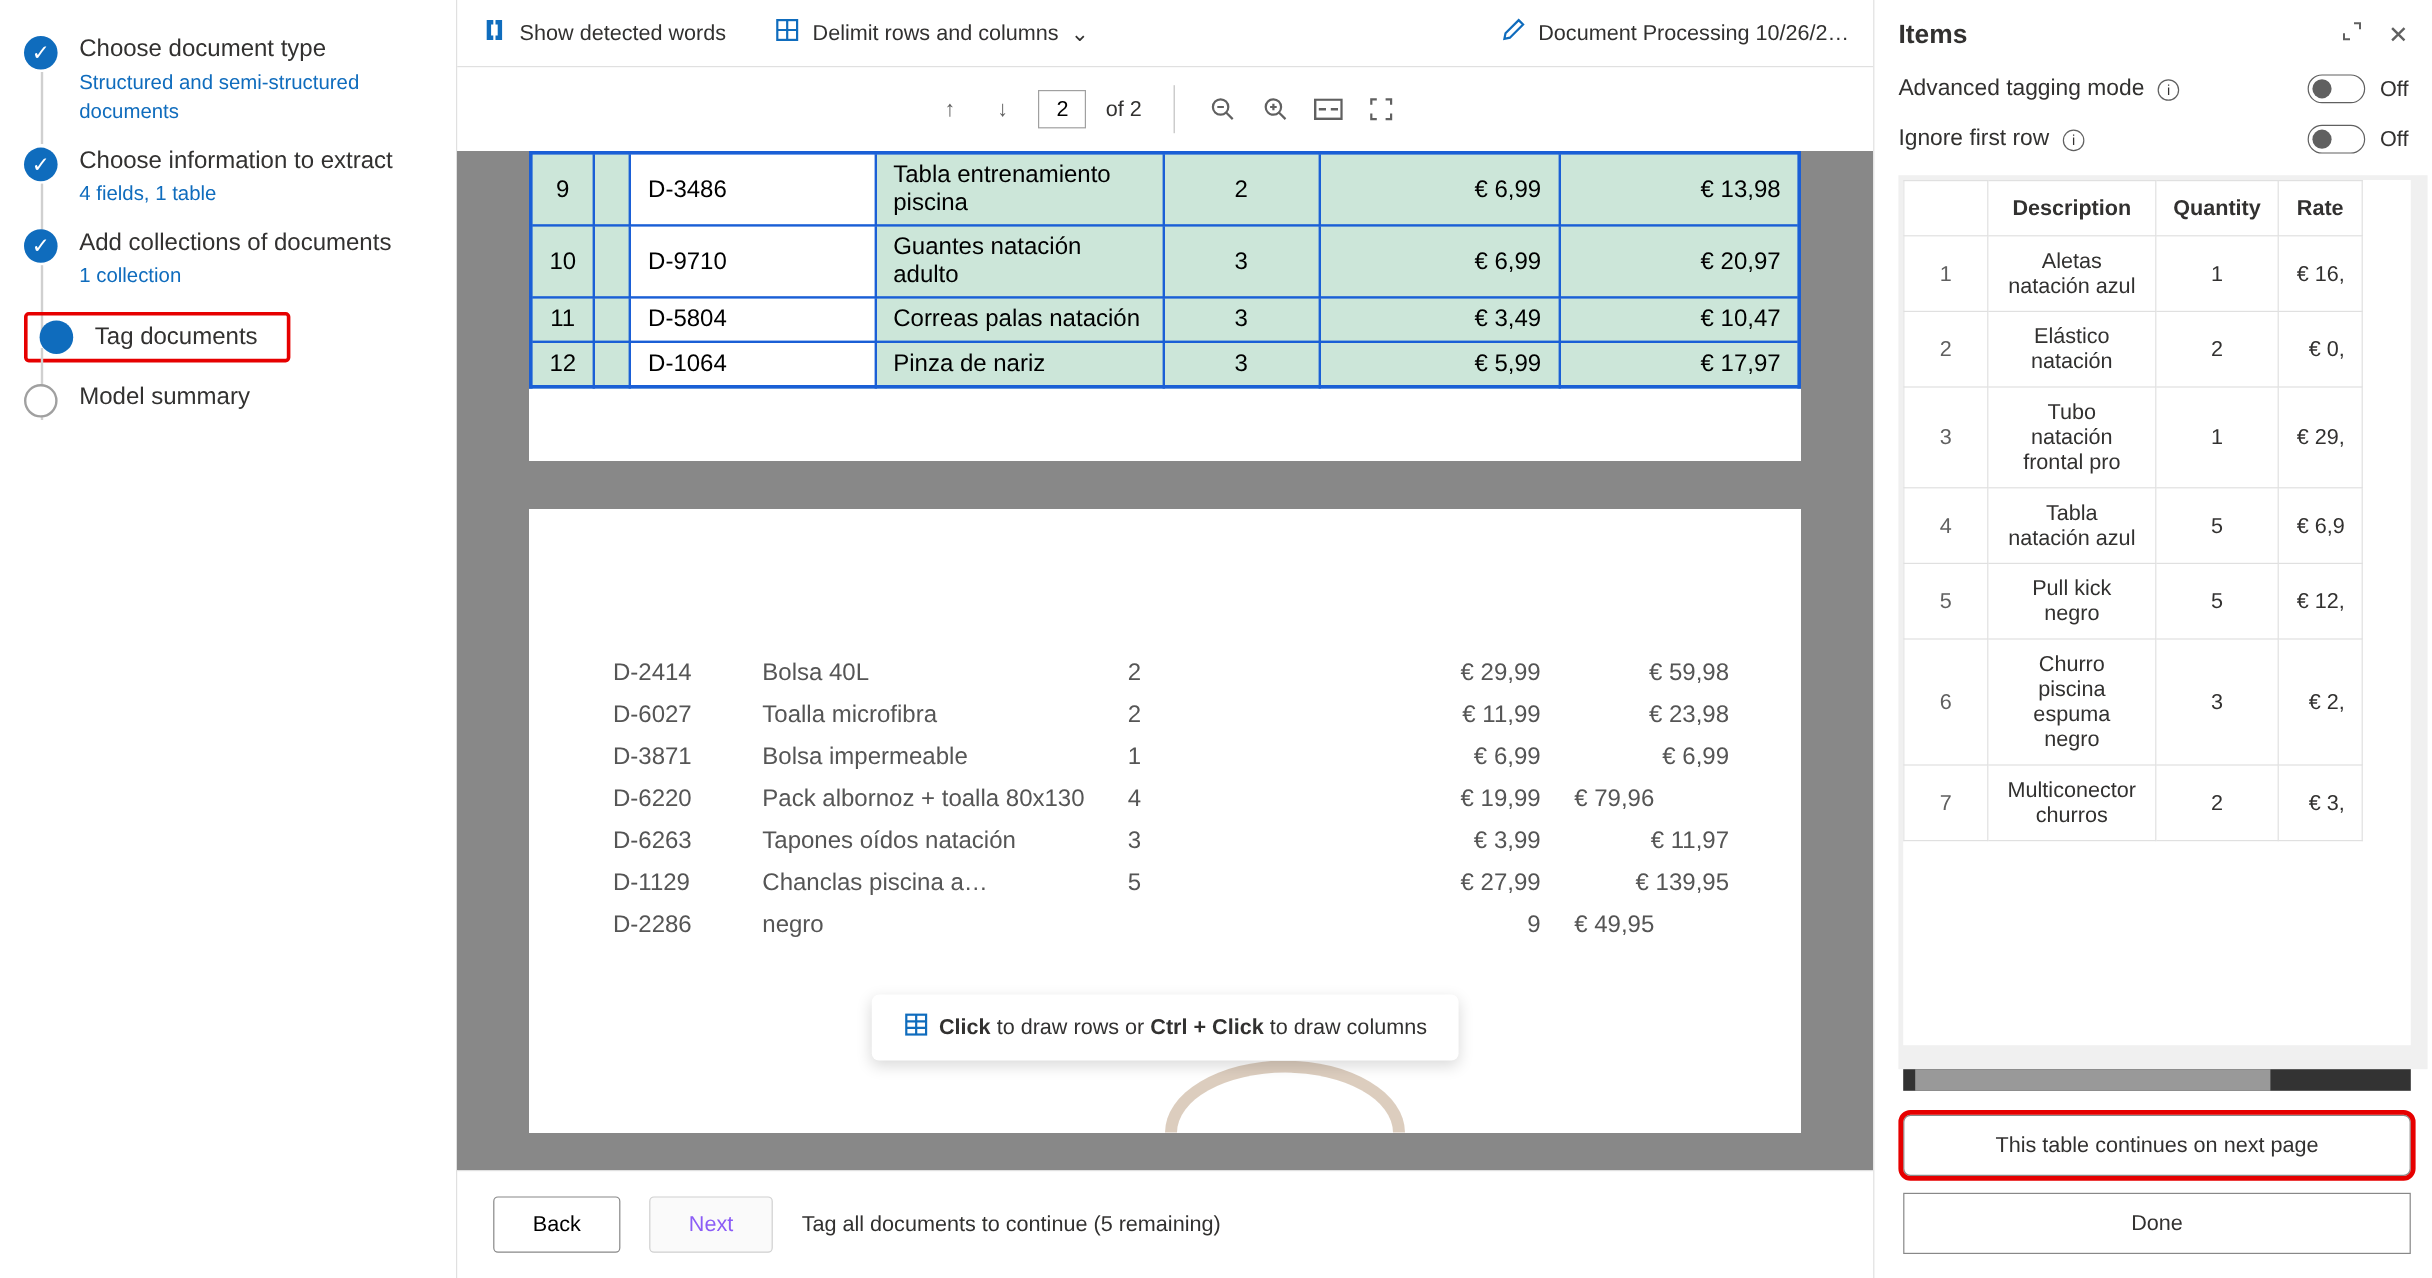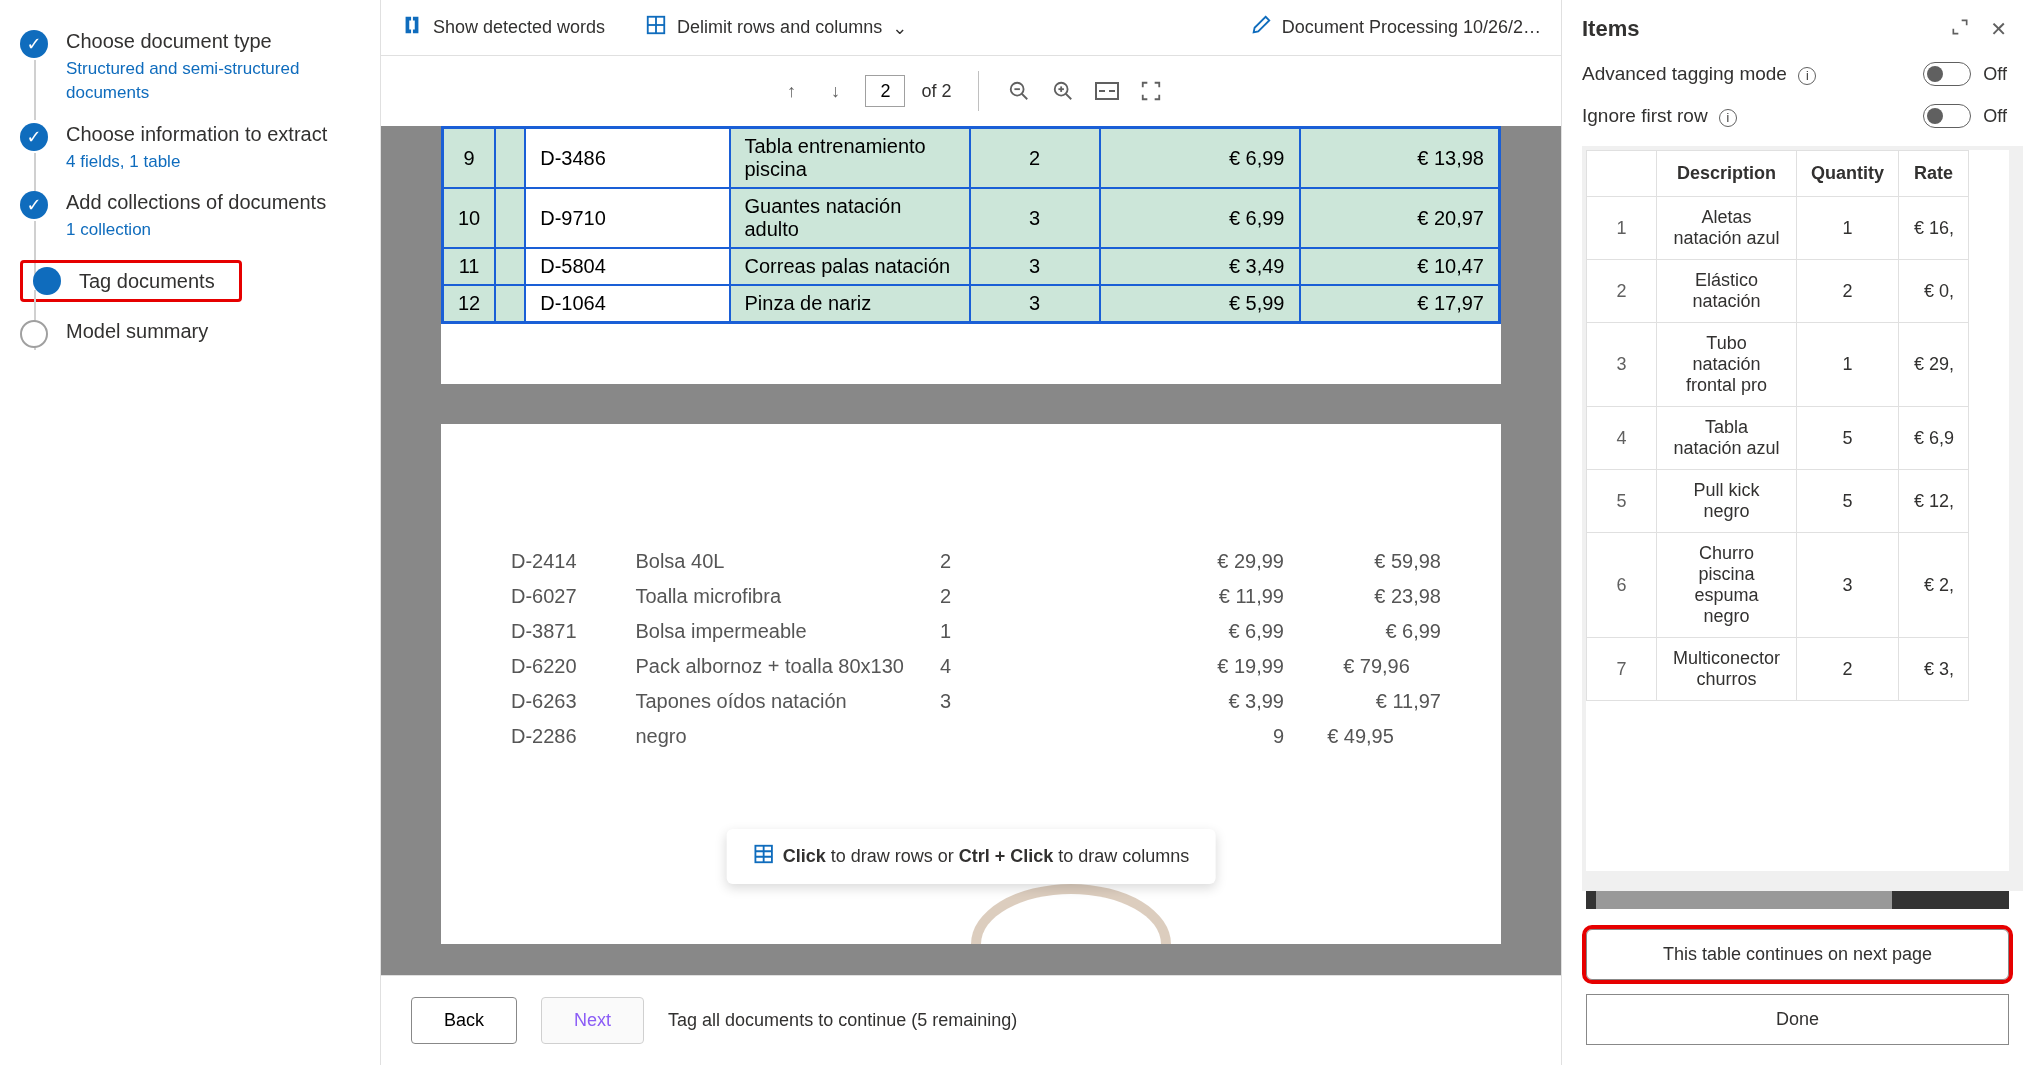--- a/index.html
+++ b/index.html
@@ -263,35 +263,42 @@
     <td>Bolsa impermeable</td>
     <td>1</td>
     <td style="text-align:right">€ 6,99</td>
     <td style="text-align:right;padding-right:60px">€ 6,99</td>
             </tr>
             <tr>
               <td style="padding-left:70px">D-6220</td>
     <td>Pack albornoz + toalla 80x130</td>
     <td>4</td>
     <td style="text-align:right">€ 19,99</td>
-    <td style="text-align:center;padding-right:60px">€ 79,96</td>
+    <td style="text-align:left;padding-right:60px">€ 79,96</td>
             </tr>
             <tr>
               <td style="padding-left:70px">D-6263</td>
     <td>Tapones oídos natación</td>
     <td>3</td>
     <td style="text-align:right">€ 3,99</td>
     <td style="text-align:right;padding-right:60px">€ 11,97</td>
             </tr>
             <tr>
+              <td style="padding-left:70px">D-1129</td>
+    <td>Chanclas piscina a…</td>
+    <td>5</td>
+    <td style="text-align:right">€ 27,99</td>
+    <td style="text-align:right;padding-right:60px">€ 139,95</td>
+            </tr>
+            <tr>
               <td style="padding-left:70px">D-2286</td>
     <td>negro</td>
     <td></td>
     <td style="text-align:right">9</td>
-    <td style="text-align:center;padding-right:92px">€ 49,95</td>
+    <td style="text-align:left;padding-right:92px">€ 49,95</td>
             </tr>
           </tbody>
       </table>
       <div class="coffee-stain"></div>
       <div class="hint">
         <span class="icn">
           <svg class="icn-svg" viewBox="0 0 24 24" fill="none" stroke="#0f6cbd" stroke-width="2">
               <rect x="3" y="3" width="18" height="18"></rect>
               <line x1="3" y1="9" x2="21" y2="9"></line>
               <line x1="3" y1="15" x2="21" y2="15"></line>

